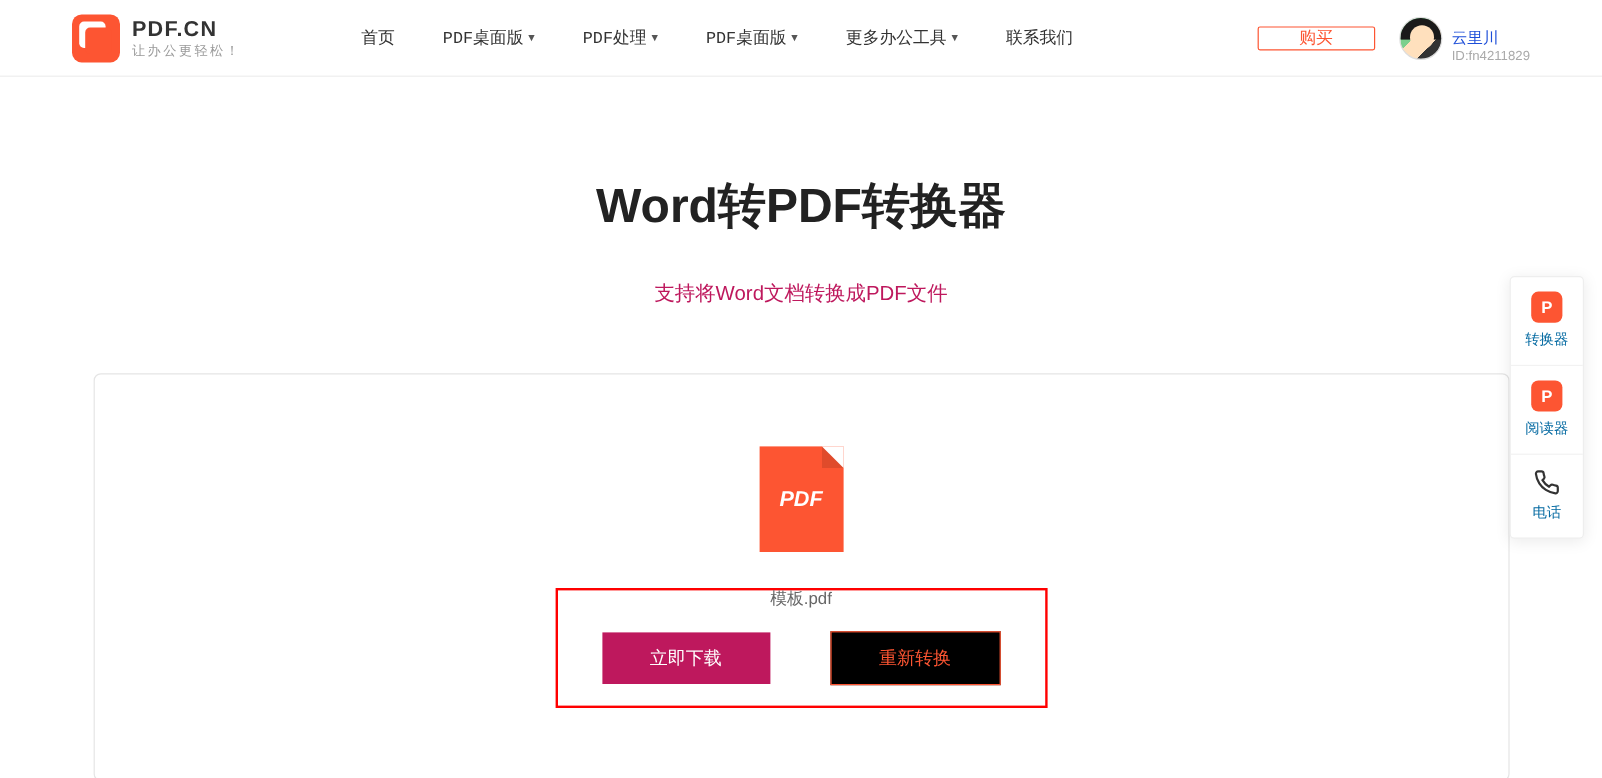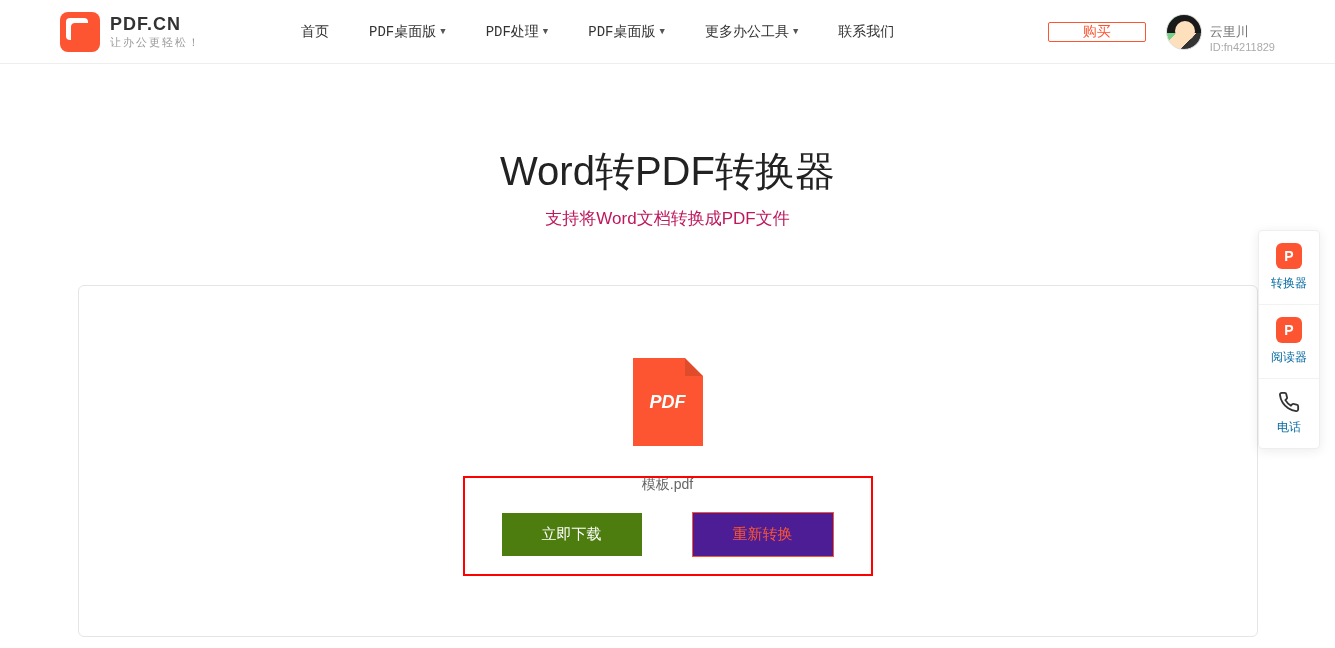--- a/index.html
+++ b/index.html
@@ -19,40 +19,40 @@
     .nav-item { font-size: 14px; color: #333; cursor: pointer; display: flex; align-items: center; gap: 4px;}
     .caret { font-size: 9px; color:#555;}
     
     .right-block { margin-left: auto; display: flex; align-items: center; gap: 20px;}
     .buy-btn { border: 1px solid #fd5532; color: #fd5532; padding: 0 34px; font-size: 14px; cursor: pointer; border-radius: 2px; background:#fff;}
     .user-block { display: flex; align-items: center; gap: 8px;}
     .avatar { width: 36px; height: 36px; border-radius: 50%; background: linear-gradient(135deg,#7bcf8c 0 40%, #ffe0bd 40% 70%, #333 70%); border:1px solid #ddd; flex-shrink:0; position:relative; overflow:hidden;}
     .avatar::after{content:""; position:absolute; width:20px;height:20px; background:#ffe0bd; border-radius:50%; top:6px; left:8px;}
     .avatar::before{content:""; position:absolute; width:36px;height:18px; background:#1a1a1a; top:0; left:0;}
     .user-texts { display:flex; flex-direction: column;}
-    .user-name { font-size: 13px; color:#737373;margin-top:12px;}
+    .user-name { font-size: 13px; color:#1d4ed8;margin-top:12px;}
     .user-id { font-size: 11px; color:#aaa;}
     
     
     .main { text-align: center; padding-top: 80px; padding-bottom:40px;}
-    .title { font-size: 40px; font-weight: 400; color:#222; margin-bottom: 8px;}
+    .title { font-size: 40px; font-weight: 700; color:#222; margin-bottom: 34px;}
     .subtitle { font-size: 17px; color:#be185d; margin-bottom: 55px;}
     
     .panel { width: 1180px; margin: 0 auto; border: 1px solid #e5e5e5; border-radius: 6px; padding: 60px 20px; position:relative;}
     
-    .file-icon { width: 70px; height: 88px; background: #fd5532; margin: 12px auto; position: relative; display:flex; align-items:center; justify-content:center;}
+    .file-icon { width: 70px; height: 88px; background: #fd5532; margin: 0 auto; position: relative; display:flex; align-items:center; justify-content:center;}
     .file-icon::before { content:""; position:absolute; top:0; right:0; width:0; height:0; border-left: 18px solid #e04b2b; border-top: 18px solid #fff;}
     .pdf-label { color:#fff; font-weight:bold; font-size: 18px; font-style: italic;}
     
     .filename { margin-top: 30px; font-size: 14px; color:#666;}
     
     .highlight-box { border: 2px solid #ff0000; width: 410px; height: 100px; margin: -18px auto 0; display:flex; align-items:center; justify-content:center; gap: 50px; padding-top:16px;}
     
-    .btn-primary { background:#4d7c0f; color:#fff; border:none; padding: 12px 40px; font-size:15px; cursor:pointer;}
-    .btn-secondary { background:#4c1d95; color:#fd5532; border:1px solid #fd5532; padding: 12px 40px; font-size:15px; cursor:pointer;}
+    .btn-primary { background:#be185d; color:#fff; border:none; padding: 12px 40px; font-size:15px; cursor:pointer;}
+    .btn-secondary { background:#000000; color:#fd5532; border:1px solid #fd5532; padding: 12px 40px; font-size:15px; cursor:pointer;}
     
     
     .float-sidebar { position: fixed; right: 15px; top: 230px; width: 62px; background:#fff; border:1px solid #eee; box-shadow: 0 2px 12px rgba(0,0,0,0.08); border-radius:4px; display:flex; flex-direction:column;}
     .float-item { padding: 12px 4px; display:flex; flex-direction:column; align-items:center; gap:6px; cursor:pointer; border-bottom:1px solid #f2f2f2;}
     .float-item:last-child{border-bottom:none;}
     .float-icon { width:26px; height:26px; border-radius:6px; display:flex; align-items:center; justify-content:center; font-size:14px;}
     .fi-convert{ background:#fd5532; color:#fff; font-weight:bold; border-radius:6px;}
     .fi-read{ background:#fd5532; color:#fff; font-weight:bold; border-radius:6px;}
     .float-label { font-size:12px; color:#0369a1;}
     .svc-icon{ width:22px; height:22px;}

